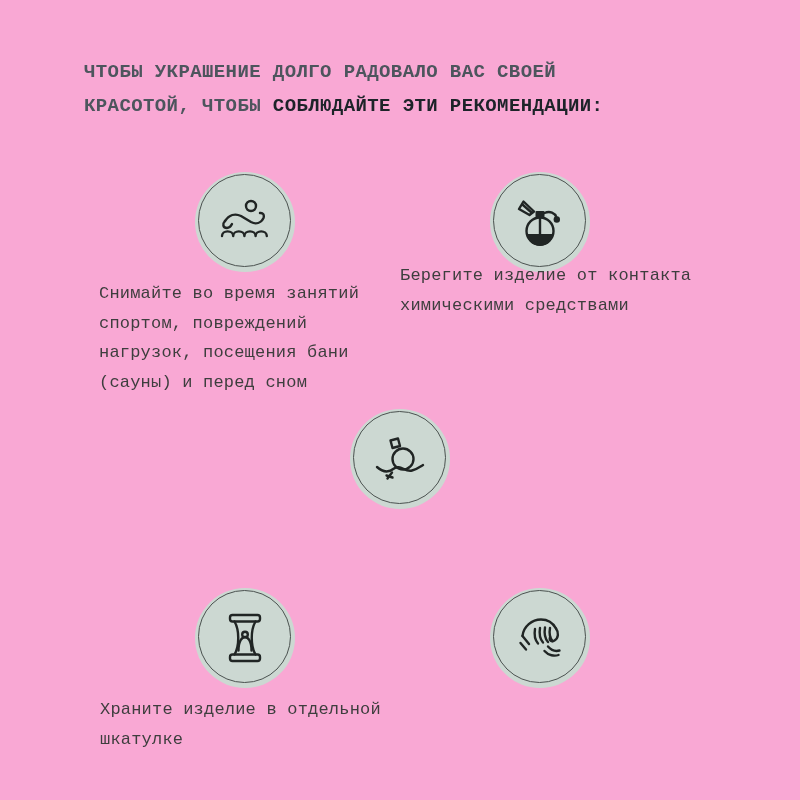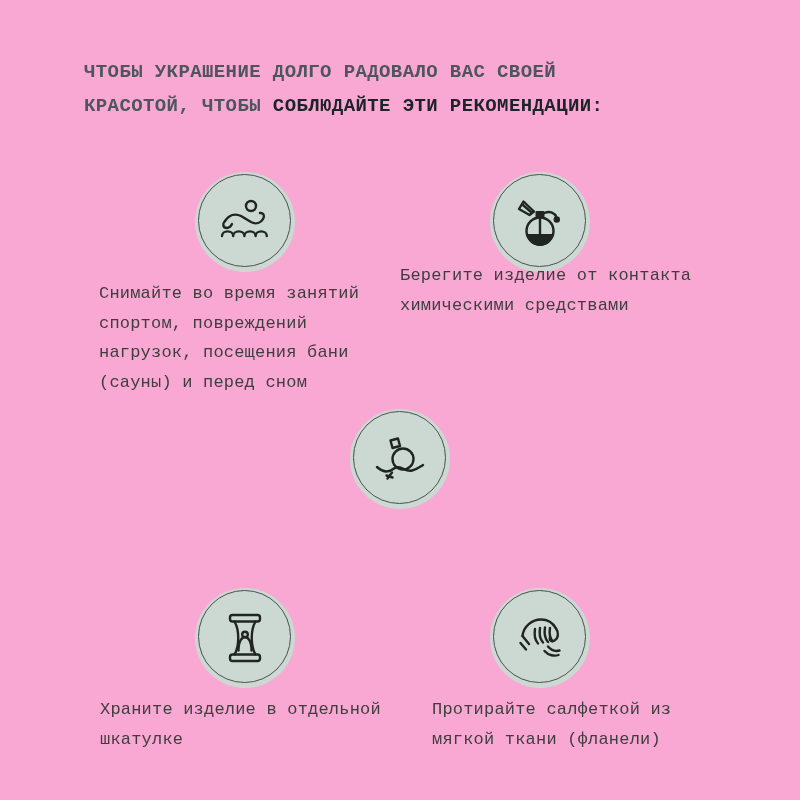--- a/index.html
+++ b/index.html
@@ -108,18 +108,14 @@
       <path class="ic" d="M10.5,35 L16,41.5"></path>
       <path class="ic" d="M25,21 C24,27 25,32 28,35.5"></path>
       <path class="ic" d="M30,20 C29,26 30,31 33,34.5"></path>
       <path class="ic" d="M35,19.5 C34,25.5 35,30.5 38,34"></path>
       <path class="ic" d="M40,20 C39,25.5 40,30 42.5,33"></path>
       <path class="ic" d="M46,20.5 C49,24.5 48.5,30 44.5,32.5 C41.5,34.3 39,32.5 40,29.5"></path>
       <path class="ic" d="M38,38.5 C41.5,42.5 46,43.5 49.5,42.5"></path>
       <path class="ic" d="M34.5,43 C38.5,47.5 44.5,48.5 48.5,47"></path>
     </svg>
   </div>
-  <div class="item-text" style="left:432px;top:695px;">
-    <div>Протирайте салфеткой из</div>
-    <div>мягкой ткани (фланели)</div>
-  </div>
 
 </div>
 
 </body></html>

